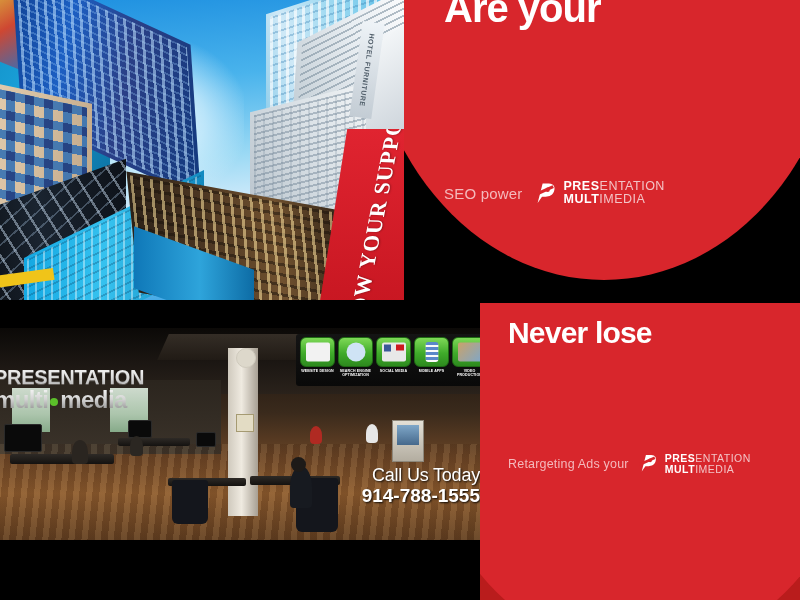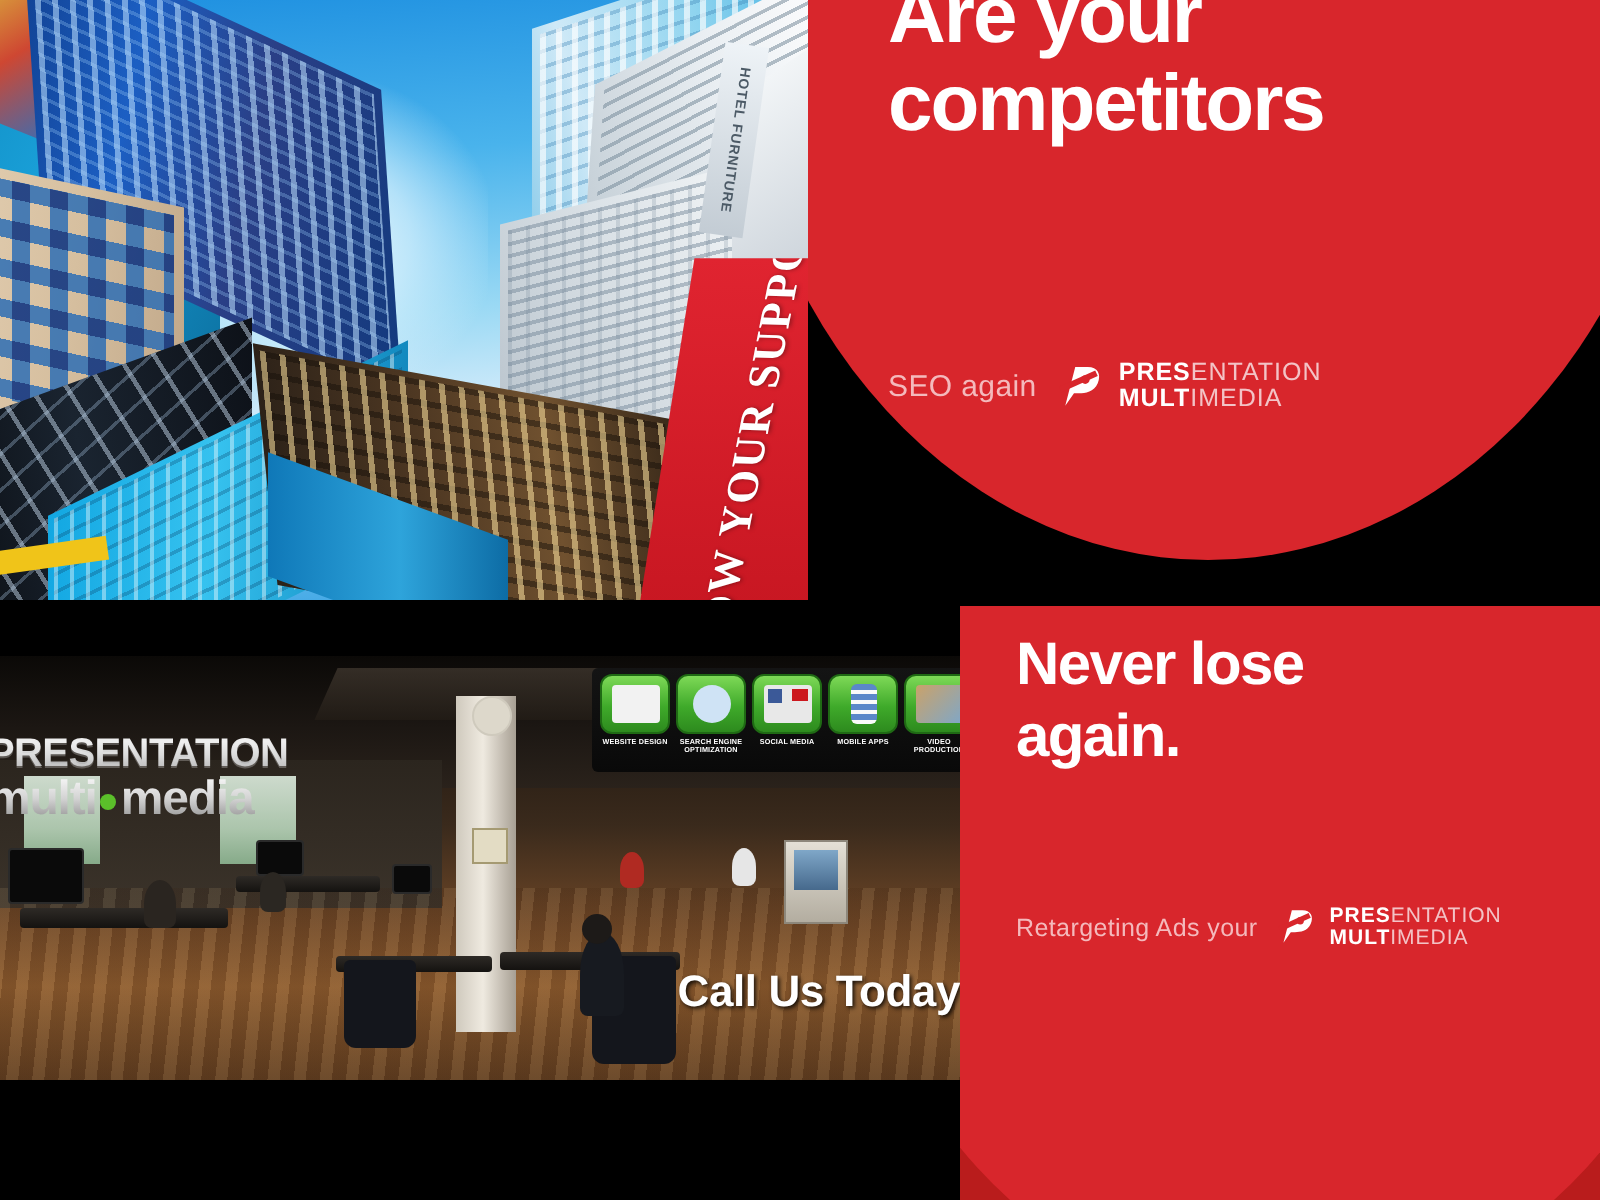--- a/index.html
+++ b/index.html
@@ -157,21 +157,21 @@
     background:linear-gradient(180deg,#fdfdfd 0%,#cfcfcf 50%,#8e8e8e 100%);
     -webkit-background-clip:text;background-clip:text;color:transparent;
     text-shadow:0 1px 0 rgba(255,255,255,.25);}
   .ol-row2{font-size:24px;font-weight:700;letter-spacing:-.6px;margin-top:-3px;
     background:linear-gradient(180deg,#ffffff 0%,#d2d2d2 48%,#7d7d7d 100%);
     -webkit-background-clip:text;background-clip:text;color:transparent;}
   .ol-dot{display:inline-block;width:8px;height:8px;border-radius:50%;background:#5bbf2a;
     vertical-align:middle;margin:0 2px;}
   .off-cta{position:absolute;right:0px;bottom:34px;text-align:right;color:#fff;
     text-shadow:1px 1px 2px rgba(0,0,0,.85);}
-  .cta1{font-size:22px;font-weight:700;letter-spacing:-.2px;line-height:20px;}
+  .cta1{font-size:18px;font-weight:400;letter-spacing:-.2px;line-height:20px;}
   .cta2{font-size:19px;font-weight:700;letter-spacing:0px;line-height:21px;}
   .off-kiosk{position:absolute;left:392px;top:92px;width:30px;height:40px;
     background:linear-gradient(180deg,#e4e0d6,#b3ada0);border:1px solid #8d877b;}
   .off-kiosk:after{content:"";position:absolute;left:4px;top:4px;right:4px;height:20px;
     background:linear-gradient(180deg,#7fa7c8,#46698c);}
   .off-clock{position:absolute;left:236px;top:20px;width:18px;height:18px;border-radius:50%;
     border:1.5px solid #cfcabd;background:#ddd8cb;}
   .off-pic{position:absolute;left:236px;top:86px;width:16px;height:16px;background:#e3dcc4;border:1px solid #a59a72;}
 
   
@@ -247,25 +247,24 @@
         </defs>
         <text class="arc-txt">
           <textPath href="#seoArc" startOffset="50%" text-anchor="middle">Leverage the power of SEO.</textPath>
         </text>
       </svg>
     </div>
 
     <div class="seo-inner">
       <div class="seo-head">
         <div>Are your</div>
-        <div>competitors</div>
       </div>
 
       <div class="seo-from">
-        <span class="from-label">SEO again</span>
+        <span class="from-label">SEO power</span>
         <span class="logo">
           <span class="logo-mark">
             <svg viewBox="0 0 40 40" width="100%" height="100%" xmlns="http://www.w3.org/2000/svg">
               <path d="M9 35 L17 4 L27 4 C35 4 38 10 35 17 C32 24 25 25 20 25 L16 25 Z" fill="#ffffff"></path>
               <path d="M5 22 L34 9" stroke="#d8262c" stroke-width="5" fill="none"></path>
               <circle cx="25" cy="14" r="3.5" fill="#d8262c"></circle>
             </svg>
           </span>
           <span class="logo-words">
             <span class="lw1">
@@ -346,41 +345,41 @@
         <div class="ol-row1">
           <span>PRESENTATION</span>
         </div>
         <div class="ol-row2">
           <span>multi</span><span class="ol-dot"></span><span>media</span>
         </div>
       </div>
 
       <div class="off-cta">
         <div class="cta1">Call Us Today</div>
+        <div class="cta2">914-788-1555</div>
       </div>
     </div>
   </div>
 
   <div class="panel-retarget">
     <div class="rt-disc"></div>
 
     <div class="rt-arc">
       <svg viewBox="0 0 430 430" xmlns="http://www.w3.org/2000/svg">
         <defs>
           <path id="rtArc" d="M 18,215 A 197,197 0 0 0 412,215" fill="none"></path>
         </defs>
         <text class="arc-txt">
           <textPath href="#rtArc" startOffset="50%" text-anchor="middle">Re-engage your visitors with tailored ads!</textPath>
         </text>
       </svg>
     </div>
 
     <div class="rt-head">
       <div>Never lose</div>
-      <div>again.</div>
     </div>
 
     <div class="rt-from">
       <span class="from-label">Retargeting Ads your</span>
       <span class="logo">
         <span class="logo-mark">
           <svg viewBox="0 0 40 40" width="100%" height="100%" xmlns="http://www.w3.org/2000/svg">
             <path d="M9 35 L17 4 L27 4 C35 4 38 10 35 17 C32 24 25 25 20 25 L16 25 Z" fill="#ffffff"></path>
             <path d="M5 22 L34 9" stroke="#d8262c" stroke-width="5" fill="none"></path>
             <circle cx="25" cy="14" r="3.5" fill="#d8262c"></circle>

